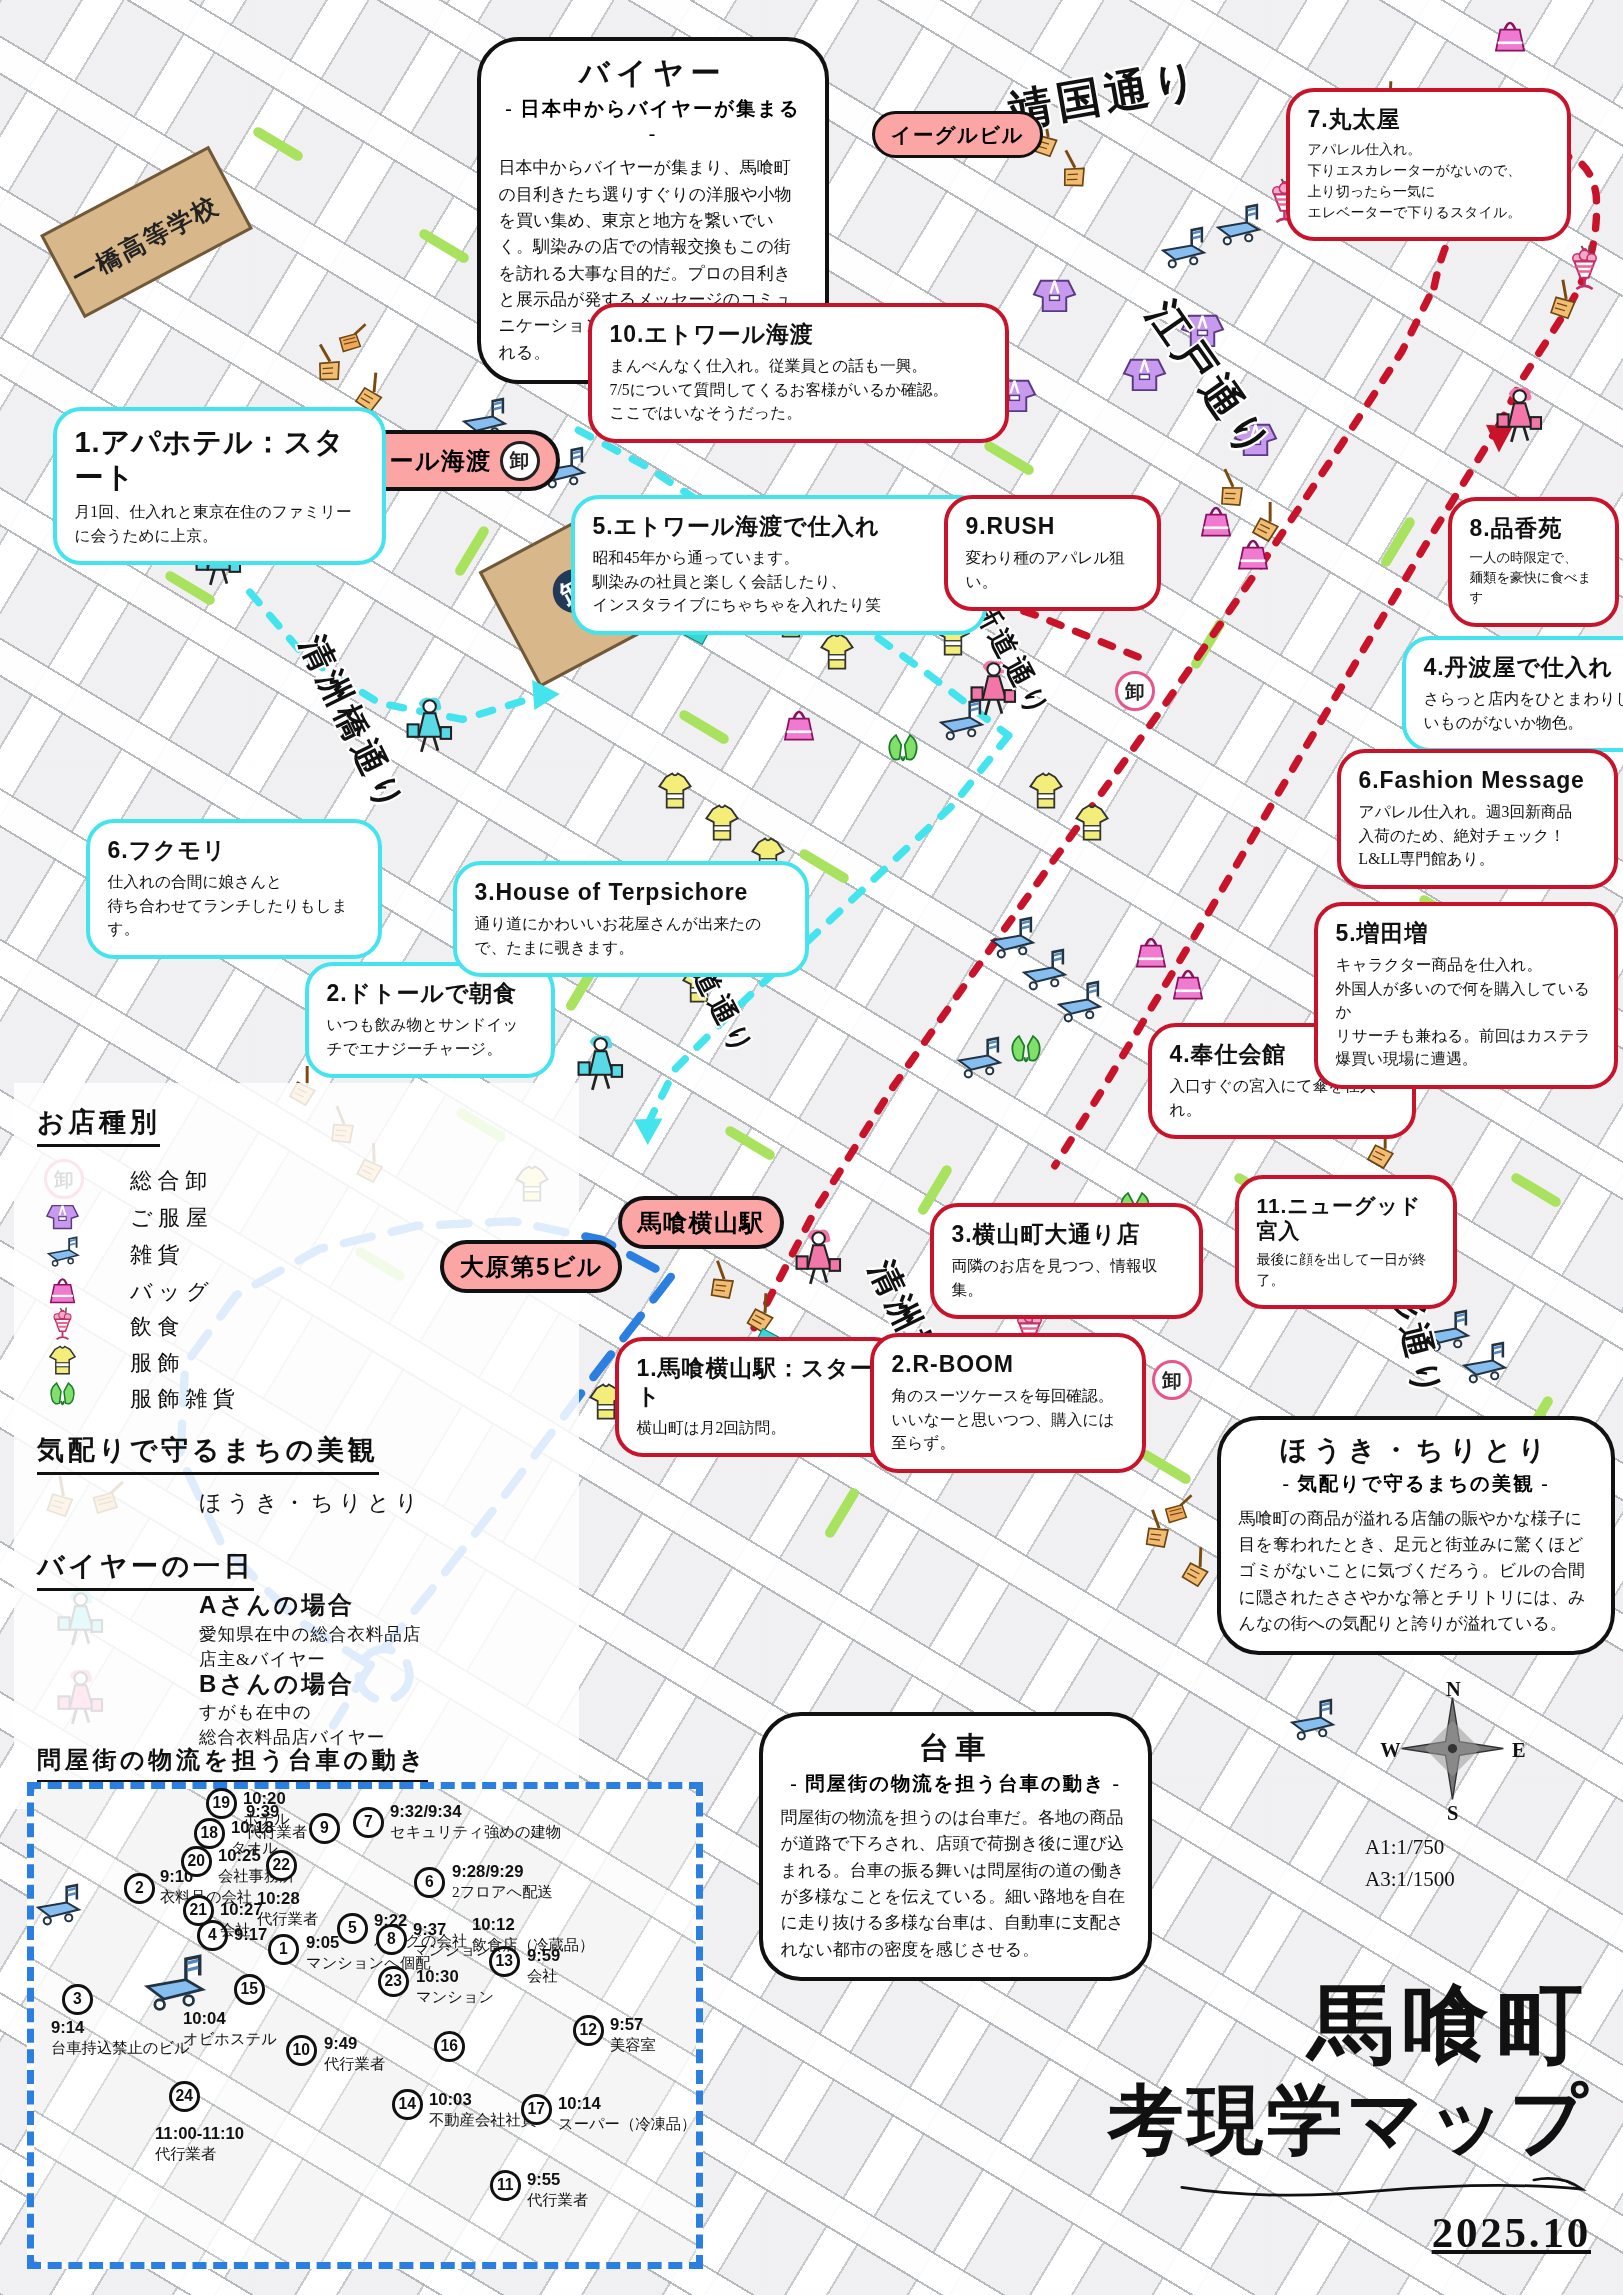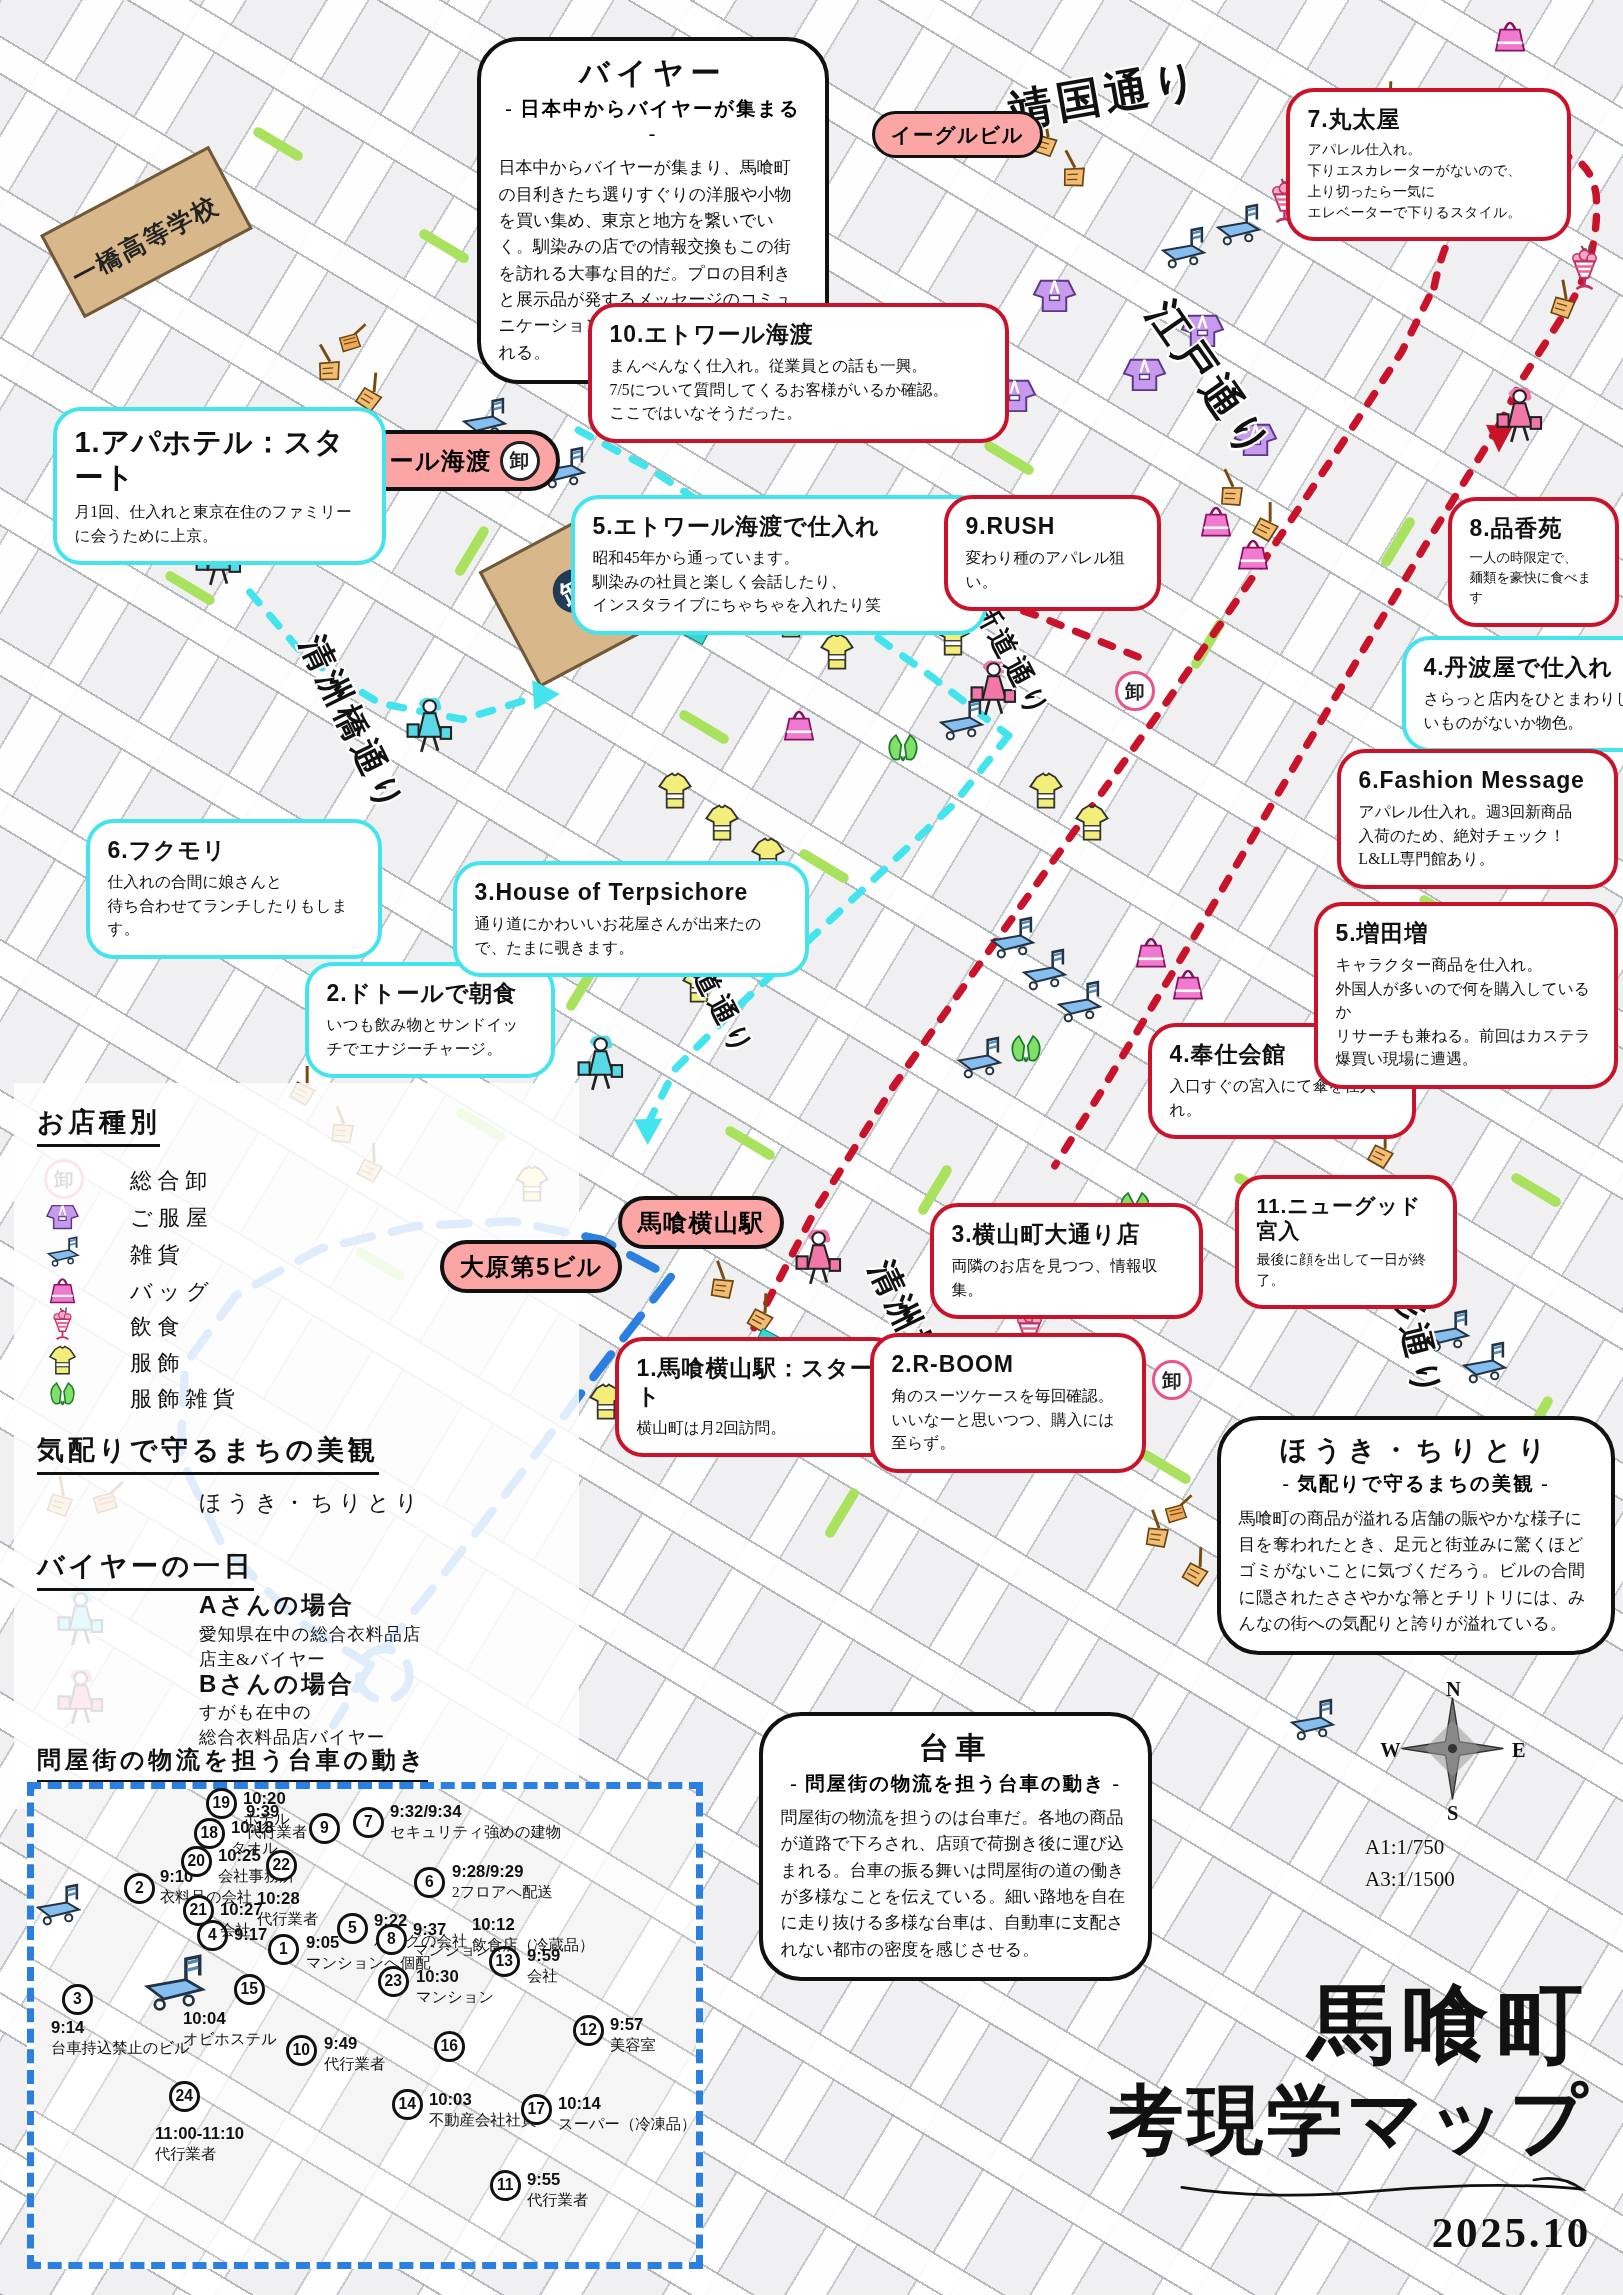--- a/index.html
+++ b/index.html
@@ -61,21 +61,21 @@
   .stop-circle{position:absolute;width:30.5px;height:30.5px;border-radius:50%;background:#fff;border:3.2px solid #111;box-sizing:border-box;
     display:flex;align-items:center;justify-content:center;font:700 15.7px "Liberation Sans",sans-serif;color:#111;z-index:10;}
   .stop-text{position:absolute;z-index:10;color:#111;}
   .stop-time{font:700 16.7px "Liberation Sans",sans-serif;white-space:nowrap;}
   .stop-label{font:400 15.3px "Liberation Serif",serif;white-space:nowrap;}
 
   
   .map-title{position:absolute;right:32px;top:1976px;text-align:right;z-index:9;color:#111;}
   .map-title .t1{font:700 86px/1.15 "Liberation Serif",serif;letter-spacing:8.3px;}
   .map-title .t2{font:700 76px/1.2 "Liberation Serif",serif;letter-spacing:3.7px;}
-  .map-title .dt{font:700 43px/1.4 "Liberation Serif",serif;letter-spacing:2.8px;}
+  .map-title .dt{font:700 43px/1.4 "Liberation Serif",serif;letter-spacing:2.8px;text-decoration:underline;}
   .scale-note{position:absolute;left:1365px;top:1832px;font:400 21px/1.5 "Liberation Serif",serif;color:#111;z-index:9;}
   .compass{position:absolute;left:1397px;top:1684px;width:111px;height:130px;z-index:9;}
   .compass .cl{position:absolute;font:700 20.4px "Liberation Serif",serif;color:#111;}
 </style>
 </head>
 <body>
 
 <svg width="0" height="0" style="position:absolute">
   <defs>
     <symbol id="sym-broom" viewBox="0 0 100 100">

